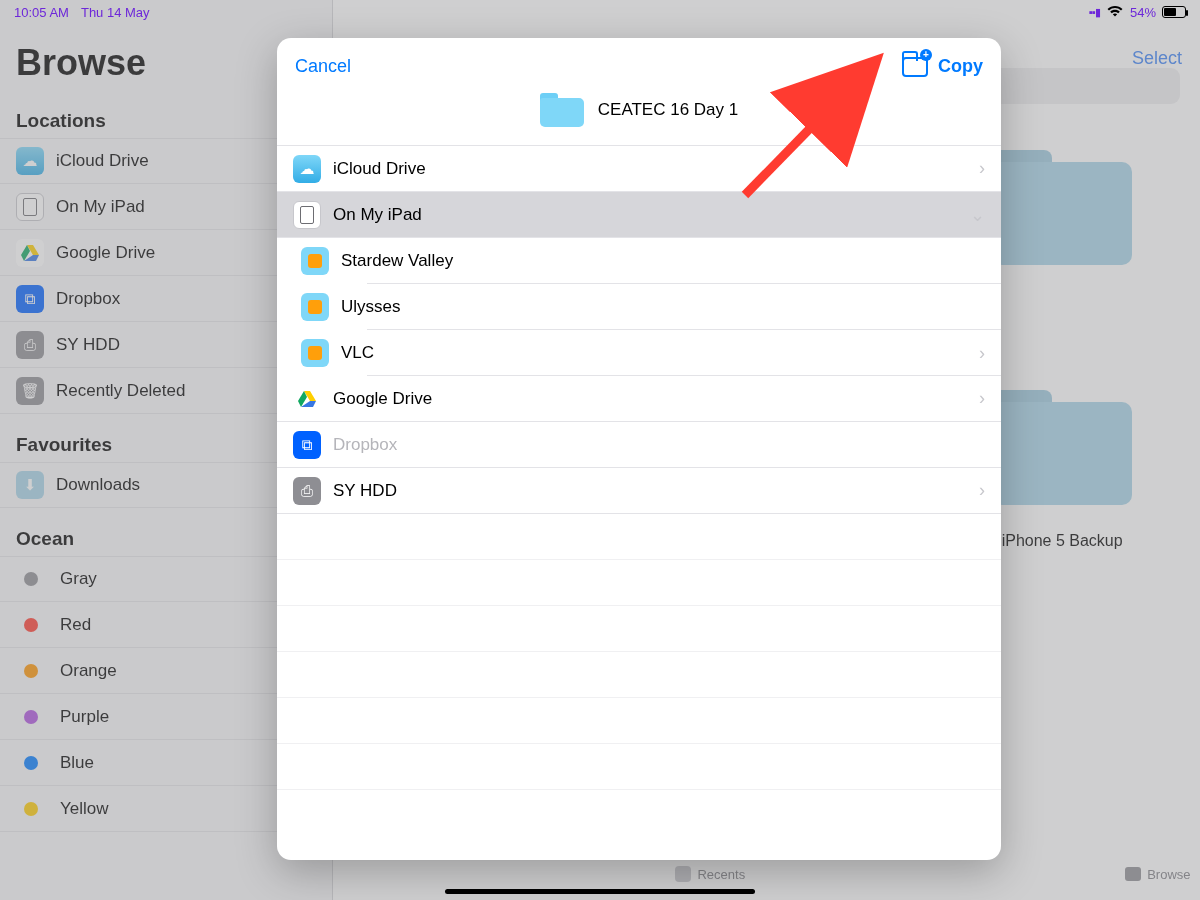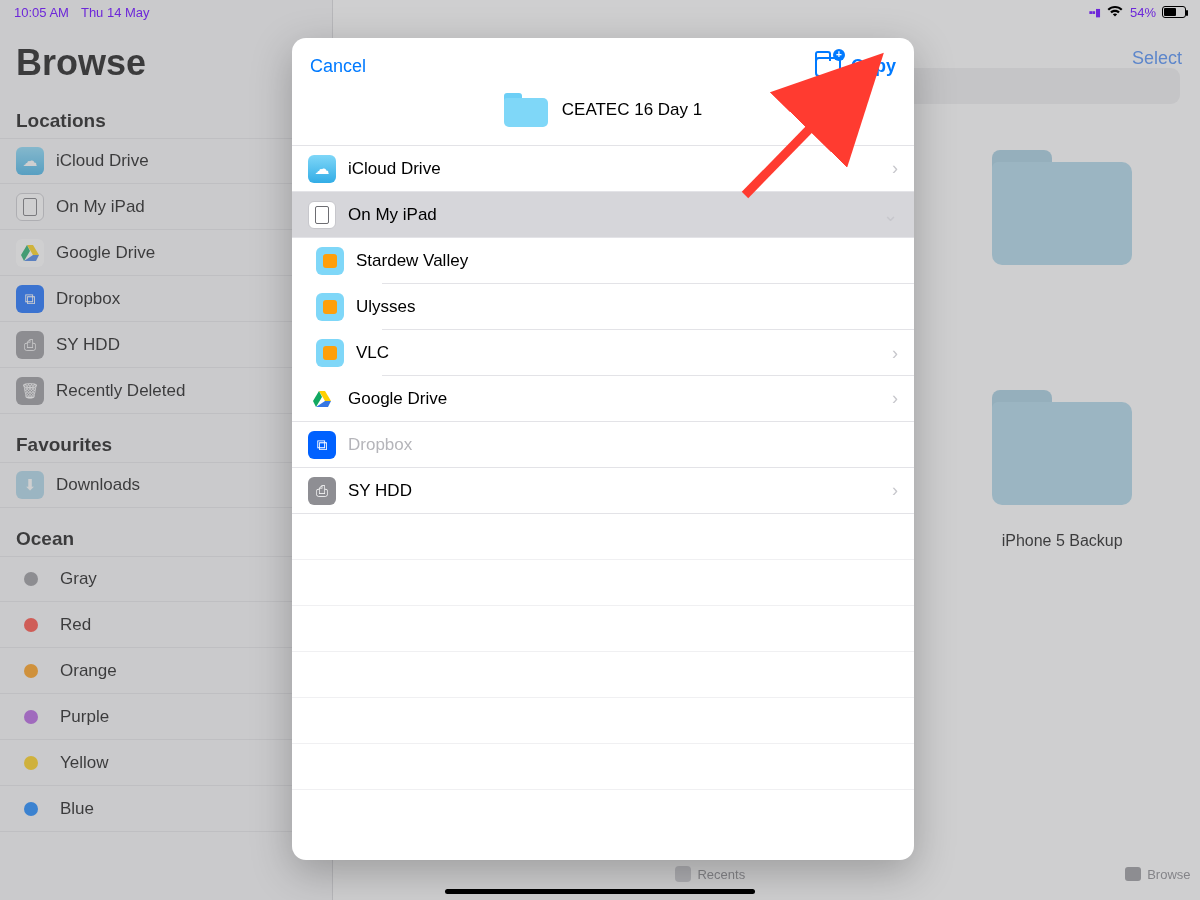--- a/index.html
+++ b/index.html
@@ -36,21 +36,21 @@
 
   
   .bottom-bar { position:absolute; bottom:18px; left:333px; right:0; display:flex; justify-content:center; gap:380px; font-size:13px; color:#7e7e84; }
   .bottom-item { display:flex; align-items:center; gap:6px; }
   .home-indicator { position:absolute; bottom:6px; left:50%; transform:translateX(-50%); width:310px; height:5px; background:#000; border-radius:3px; }
 
   
   .dim { position:absolute; inset:0; background:rgba(140,140,144,0.42); }
 
   
-  .modal { position:absolute; left:292px; top:38px; width:622px; height:822px; background:#fff; border-radius:14px; box-shadow:0 12px 40px rgba(0,0,0,.25); overflow:hidden; }
+  .modal { position:absolute; left:277px; top:38px; width:724px; height:822px; background:#fff; border-radius:14px; box-shadow:0 12px 40px rgba(0,0,0,.25); overflow:hidden; }
   .modal-header { display:flex; align-items:center; justify-content:space-between; padding:18px 18px 0; }
   .modal-cancel { color:#007aff; font-size:18px; }
   .modal-copy { color:#007aff; font-size:18px; font-weight:600; display:flex; align-items:center; gap:10px; }
   .newfolder-icon { width:26px; height:20px; border:2px solid #007aff; border-radius:4px; position:relative; }
   .newfolder-icon::before { content:""; position:absolute; left:-2px; top:-8px; width:12px; height:8px; border:2px solid #007aff; border-bottom:none; border-radius:3px 3px 0 0; }
   .newfolder-icon::after { content:"+"; position:absolute; right:-6px; top:-10px; width:12px; height:12px; border-radius:50%; background:#007aff; color:#fff; font-size:10px; line-height:12px; text-align:center; }
   .modal-sub { text-align:center; font-size:14px; color:#6d6d72; margin-top:14px; }
   .modal-item-preview { display:flex; align-items:center; justify-content:center; gap:14px; margin:16px 0 18px; }
   .mini-folder { width:44px; height:34px; position:relative; }
   .mini-folder .back { position:absolute; left:0; top:0; width:18px; height:8px; background:#6dcff6; border-radius:3px 3px 0 0; }
@@ -163,26 +163,26 @@
       </div>
       <div class="sb-item">
         <span class="tag-dot" style="background: rgb(255, 149, 0);"></span>
         <span>Orange</span>
       </div>
       <div class="sb-item">
         <span class="tag-dot" style="background: rgb(175, 82, 222);"></span>
         <span>Purple</span>
       </div>
       <div class="sb-item">
+        <span class="tag-dot" style="background: rgb(0, 122, 255);"></span>
+        <span>Blue</span>
+      </div>
+      <div class="sb-item">
         <span class="tag-dot" style="background: rgb(255, 204, 0);"></span>
         <span>Yellow</span>
-      </div>
-      <div class="sb-item">
-        <span class="tag-dot" style="background: rgb(0, 122, 255);"></span>
-        <span>Blue</span>
       </div>
     </div>
 </div>
 
 <div class="main">
   <div class="top-actions">Select</div>
   <div class="search-bar"></div>
   <div class="folder-grid" id="folder-grid">
       <div class="folder">
         <div class="folder-icon">

